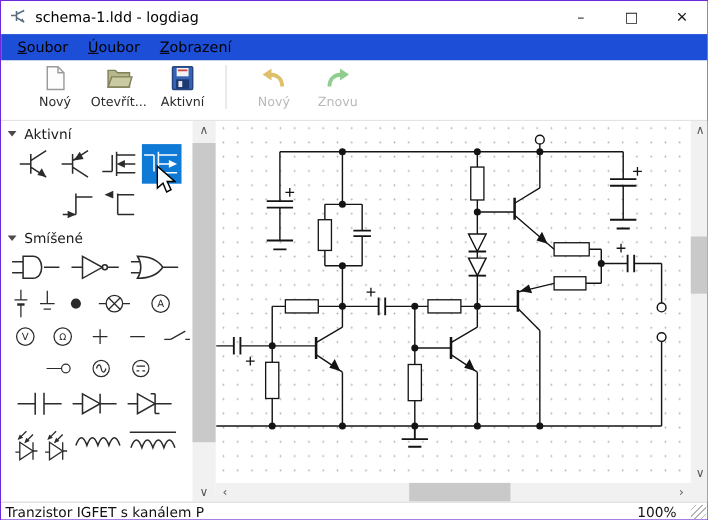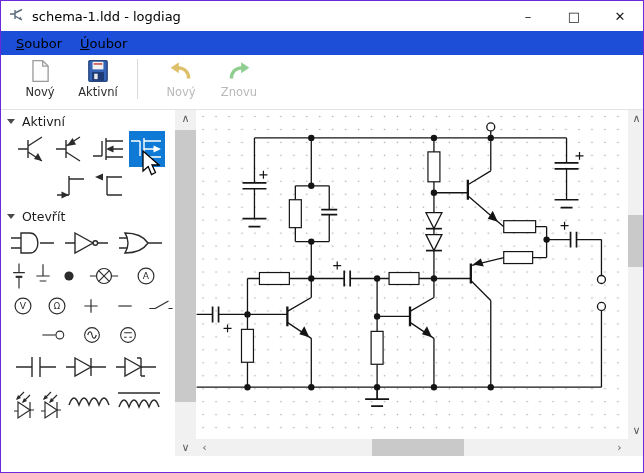--- a/index.html
+++ b/index.html
@@ -8,21 +8,21 @@
   .titlebar{position:absolute;left:0;top:0;width:100%;height:30px;background:#fff;display:flex;align-items:center;}
   .title-icon{margin:0 6px 0 8px;width:17px;height:17px;flex:none;}
   .title-text{font-size:13px;color:#000;}
   .win-controls{position:absolute;right:0;top:0;height:30px;display:flex;}
   .win-btn{width:46px;height:30px;display:flex;align-items:center;justify-content:center;font-size:13px;color:#1a1a1a;}
   
   .menubar{position:absolute;left:0;top:30px;width:100%;height:24px;background:#1d4ed8;display:flex;align-items:center;padding-left:6px;box-sizing:border-box;}
   .menu-item{padding:0 9px;font-size:13px;color:#000;}
   .accel{text-decoration:underline;}
   
-  .toolbar{position:absolute;left:0;top:54px;width:100%;height:54px;background:#fff;display:flex;align-items:flex-start;padding-left:10px;box-sizing:border-box;}
+  .toolbar{position:absolute;left:0;top:54px;width:100%;height:54px;background:#fff;display:flex;align-items:flex-start;padding-left:20px;box-sizing:border-box;}
   .tb-btn{width:58px;height:50px;display:flex;flex-direction:column;align-items:center;justify-content:flex-start;padding-top:3px;box-sizing:border-box;}
   .tb-btn svg{width:26px;height:26px;}
   .tb-label{font-size:11.5px;color:#2b2b2b;margin-top:1px;white-space:nowrap;}
   .tb-btn.disabled .tb-label{color:#b9b9b9;}
   .tb-sep{width:1px;height:40px;background:#d9d9d9;margin:4px 14px 0 10px;}
   
   .main{position:absolute;left:0;top:108px;width:100%;height:347px;display:flex;border-top:1px solid #e3e3e3;box-sizing:border-box;}
   .palette{position:relative;width:174px;height:100%;background:#fff;overflow:hidden;flex:none;}
   .sec-header{display:flex;align-items:center;height:16px;margin:3px 0 1px 6px;}
   .sec-arrow{width:0;height:0;border-left:4px solid transparent;border-right:4px solid transparent;border-top:5px solid #4a4a4a;margin-right:7px;}
@@ -78,29 +78,37 @@
     <div class="win-controls">
       <div class="win-btn">–</div>
       <div class="win-btn">□</div>
       <div class="win-btn">✕</div>
     </div>
   </div>
 
   <div class="menubar">
     <span class="menu-item"><span class="accel">S</span><span>oubor</span></span>
     <span class="menu-item"><span class="accel">Ú</span><span>oubor</span></span>
+    <span class="menu-item"><span class="accel">Z</span><span>obrazení</span></span>
   </div>
 
   <div class="toolbar">
     <div class="tb-btn">
       <svg viewBox="0 0 24 24">
         <path d="M5.5 2.5 H14.5 L19.5 7.5 V21.5 H5.5 Z" fill="#fdfdfd" stroke="#9a9a9a" stroke-width="1.2"></path>
         <path d="M14.5 2.5 V7.5 H19.5" fill="none" stroke="#9a9a9a" stroke-width="1.2"></path>
       </svg>
       <span class="tb-label">Nový</span>
+    </div>
+    <div class="tb-btn">
+      <svg viewBox="0 0 24 24">
+        <path d="M3 19.5 V5.5 H9 L11 7.5 H21 V19.5 Z" fill="#b7b78c" stroke="#80805a" stroke-width="1.2"></path>
+        <path d="M3 19.5 L6 11 H23 L20.5 19.5 Z" fill="#cbcba3" stroke="#80805a" stroke-width="1.2"></path>
+      </svg>
+      <span class="tb-label">Otevřít...</span>
     </div>
     <div class="tb-btn">
       <svg viewBox="0 0 24 24">
         <rect x="3.5" y="2.5" width="17" height="19" rx="1" fill="#3563b5" stroke="#26457f" stroke-width="1.2"></rect>
         <rect x="7" y="3.5" width="10" height="7" fill="#f2f2f2"></rect>
         <path d="M8 5.5 H16" stroke="#cc4444" stroke-width="1.4"></path>
         <rect x="6.5" y="13" width="11" height="8" fill="#1d3a74"></rect>
         <rect x="8.5" y="14.5" width="3.2" height="5" fill="#e9e9e9"></rect>
       </svg>
       <span class="tb-label">Aktivní</span>
@@ -166,21 +174,21 @@
         <div class="tile" style="width:36px;height:36px;">
           <svg width="36" height="36" viewBox="0 0 36 36">
               <path class="pico" d="M31 9 H16 M16 8 V27 M16 27 H31"></path>
               <polygon class="ah" points="4,9 12,5.5 12,12.5"></polygon>
             </svg>
         </div>
       </div>
 
       <div class="sec-header" style="margin-top:4px;">
         <span class="sec-arrow"></span>
-        <span class="sec-label">Otevřít</span>
+        <span class="sec-label">Smíšené</span>
       </div>
       <div class="prow" style="padding-left:6px;height:36px;gap:2px;">
         <div class="tile" style="width:52px;height:36px;">
           <svg width="52" height="36" viewBox="0 0 52 36">
               <path class="pico" d="M4 13 H14 M4 23 H14 M14 8 H23 C33.5 8 33.5 28 23 28 H14 Z M33 18 H47"></path>
             </svg>
         </div>
         <div class="tile" style="width:52px;height:36px;">
           <svg width="52" height="36" viewBox="0 0 52 36">
               <path class="pico" d="M4 18 H14 M14 8 L32 18 L14 28 Z M36.6 18 H47"></path>
@@ -431,14 +439,19 @@
     <div class="vsb2">
       <div class="vsb2-bar">
         <div class="chev" style="top:0;">∧</div>
         <div class="sb-thumb" style="left:0;width:17px;top:105px;height:52px;"></div>
         <div class="chev" style="bottom:0;">∨</div>
       </div>
       <div class="vsb2-corner"></div>
     </div>
   </div>
 
+  <div class="statusbar">
+    <span class="status-msg">Tranzistor IGFET s kanálem P</span>
+    <span class="status-zoom">100%</span>
+    <div class="grip"></div>
+  </div>
 
 </div>
 
 </body></html>

